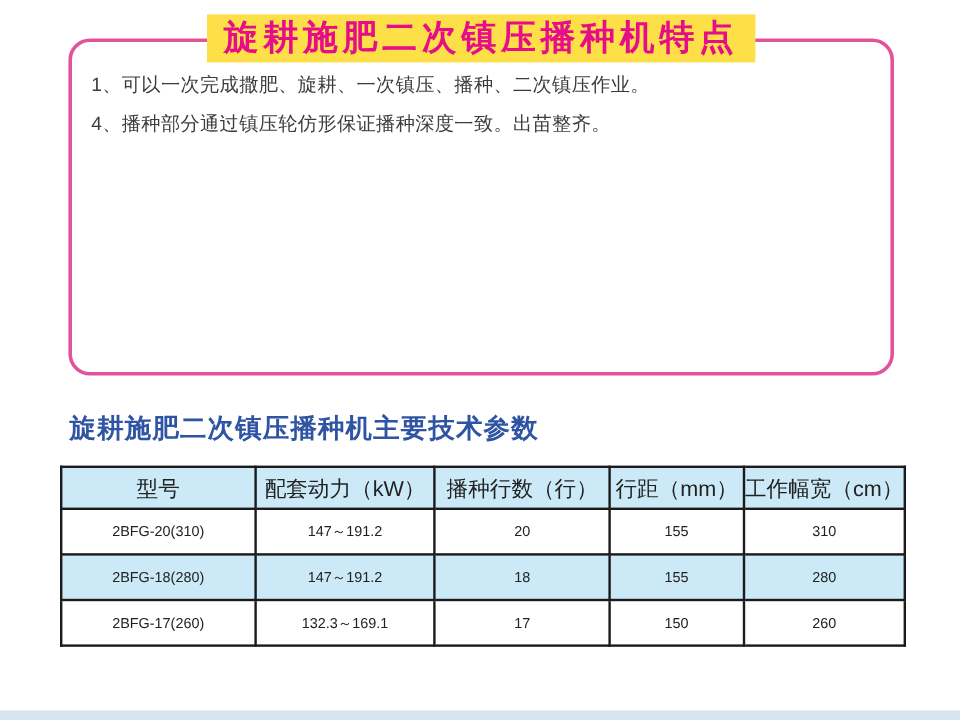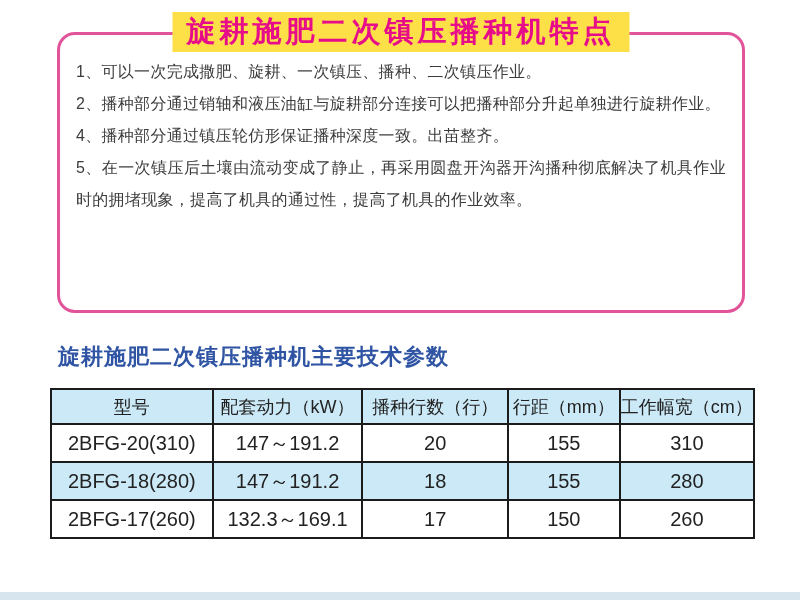--- a/index.html
+++ b/index.html
@@ -85,21 +85,21 @@
     margin-left:12px;
   }
   .specs-table th{
     height:35px;
     font-size:18px;
     font-weight:normal;
     background:var(--stripe-blue);
   }
   .specs-table td{
     height:38px;
-    font-size:20px;
+    font-size:12px;
   }
   .specs-table tbody tr:nth-child(even) td{
     background:var(--stripe-blue);
   }
   
   .bottom-strip{
     position:absolute;
     left:0;bottom:0;
     width:800px;height:8px;
     background:#d7e5ee;
@@ -107,23 +107,21 @@
 </style>
 </head>
 <body>
 
 <div class="page">
 
   <section class="feature-box">
     <h1 class="feature-title">旋耕施肥二次镇压播种机特点</h1>
     <div class="feature-list">
       <p>1、可以一次完成撒肥、旋耕、一次镇压、播种、二次镇压作业。</p>
-      <p>2、播种部分通过销轴和液压油缸与旋耕部分连接可以把播种部分升起单独进行旋耕作业。</p>
       <p>4、播种部分通过镇压轮仿形保证播种深度一致。出苗整齐。</p>
-      <p>5、在一次镇压后土壤由流动变成了静止，再采用圆盘开沟器开沟播种彻底解决了机具作业时的拥堵现象，提高了机具的通过性，提高了机具的作业效率。</p>
     </div>
   </section>
 
   <h2 class="specs-title">旋耕施肥二次镇压播种机主要技术参数</h2>
 
   <table class="specs-table">
     <colgroup>
       <col class="c1">
         <col class="c2">
         <col class="c3">

